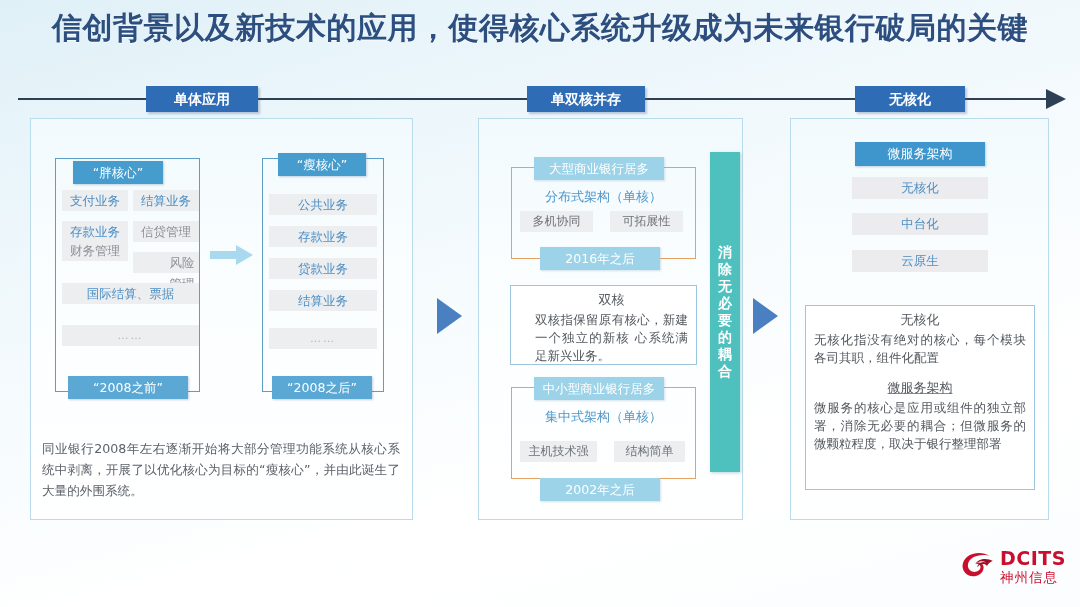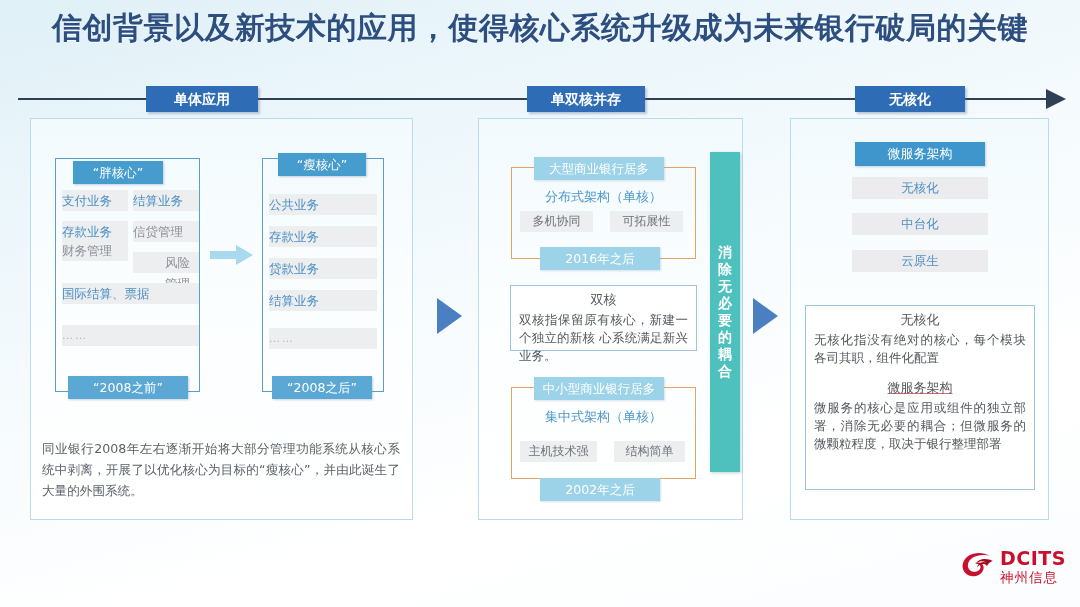--- a/index.html
+++ b/index.html
@@ -80,21 +80,21 @@
     box-shadow: 1px 1px 2px rgba(90,130,170,0.35);
     z-index: 3;
   }
   #cap-fat-top  { left: 73px;  top: 153px; width: 90px; margin-top: 8px; }
   #cap-thin-top { left: 278px; top: 153px; width: 88px;  }
   #cap-fat-bot  { left: 68px;  top: 376px; width: 120px; background:#5ba8d5; }
   #cap-thin-bot { left: 272px; top: 376px; width: 100px; background:#5ba8d5; }
 
   .pill {
     position: absolute; height: 21px; line-height: 21px;
-    background: #eceef0; text-align: left;
+    background: #eceef0; text-align: center;
     font-size: 12.5px; color: #8e9299;
   }
   .pill.blue { color: #4d8fc4; }
   .pill.dots { color: #b0b4ba; letter-spacing: 2px; font-size: 11px; }
 
   
   #mini-arrow {
     position: absolute; left: 210px; top: 244px; width: 44px; height: 22px;
     z-index: 2;
   }
@@ -135,21 +135,21 @@
     background: #eceef0; color: #6d7278; font-size: 12px; text-align: center;
   }
   #tag-1 { left: 520px; top: 211px; width: 73px; }
   #tag-2 { left: 610px; top: 211px; width: 73px; }
   #tag-3 { left: 520px; top: 441px; width: 77px; }
   #tag-4 { left: 614px; top: 441px; width: 71px; }
 
   .white-card {
     position: absolute; border: 1px solid #9dc5de; background: #ffffff;
   }
-  #wc-mid { left: 510px; top: 285px; width: 187px; height: 66px; }
+  #wc-mid { left: 510px; top: 285px; width: 187px; height: 80px; padding-left: 16px; }
   #wc-right { left: 805px; top: 305px; width: 230px; height: 185px; }
 
   .wc-title {
     font-size: 13px; color: #53585e; text-align: center; margin-top: 5px;
   }
   .wc-title.underlined { text-decoration: underline; text-decoration-color:#d96a6a; }
   .wc-body {
     font-size: 12.5px; line-height: 18px; color: #53585e;
     padding: 2px 8px 0 8px; text-align: justify;
   }

